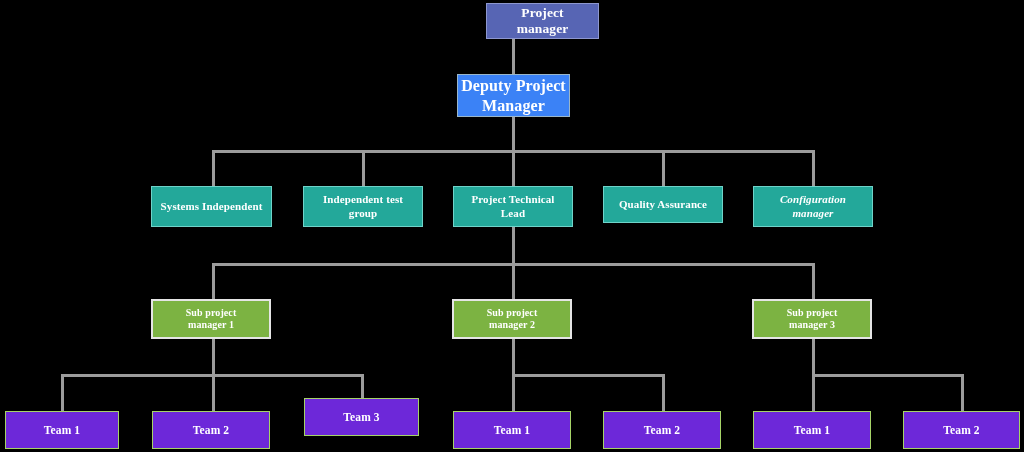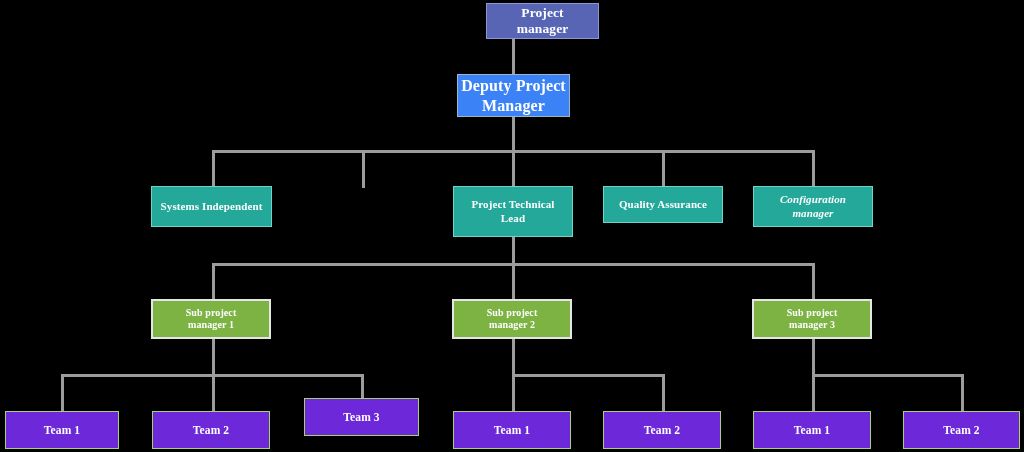--- a/index.html
+++ b/index.html
@@ -103,21 +103,23 @@
   <div class="conn h" style="left:812px; top:374px; width:152px;"></div>
   <div class="conn v" style="left:961px; top:374px; height:38px;"></div>
 
   <div class="node node-root" style="left:458px; top:3px; width:113px; height:36px;margin-left:28px;">Project
 manager</div>
 
   <div class="node node-deputy" style="left:457px; top:74px; width:113px; height:43px;">Deputy  Project
 Manager</div>
 
   <div class="node node-teal" style="left:151px; top:186px; width:121px; height:41px;">Systems  Independent</div>
-  <div class="node node-teal" style="left:453px; top:186px; width:120px; height:51px;">Project Technical
+  <div class="node node-teal" style="left:303px; top:186px; width:120px; height:41px;">Independent test
+group</div>
+  <div class="node node-teal" style="left:453px; top:186px; width:120px; height:41px;">Project Technical
 Lead</div>
   <div class="node node-teal" style="left:603px; top:186px; width:120px; height:37px;">Quality Assurance</div>
   <div class="node node-teal" style="left:753px; top:186px; width:120px; height:41px;font-style:italic;">Configuration
 manager</div>
 
   <div class="node node-green" style="left:151px; top:299px; width:120px; height:40px;">Sub project
 manager 1</div>
   <div class="node node-green" style="left:452px; top:299px; width:120px; height:40px;">Sub project
 manager 2</div>
   <div class="node node-green" style="left:752px; top:299px; width:120px; height:40px;">Sub project

